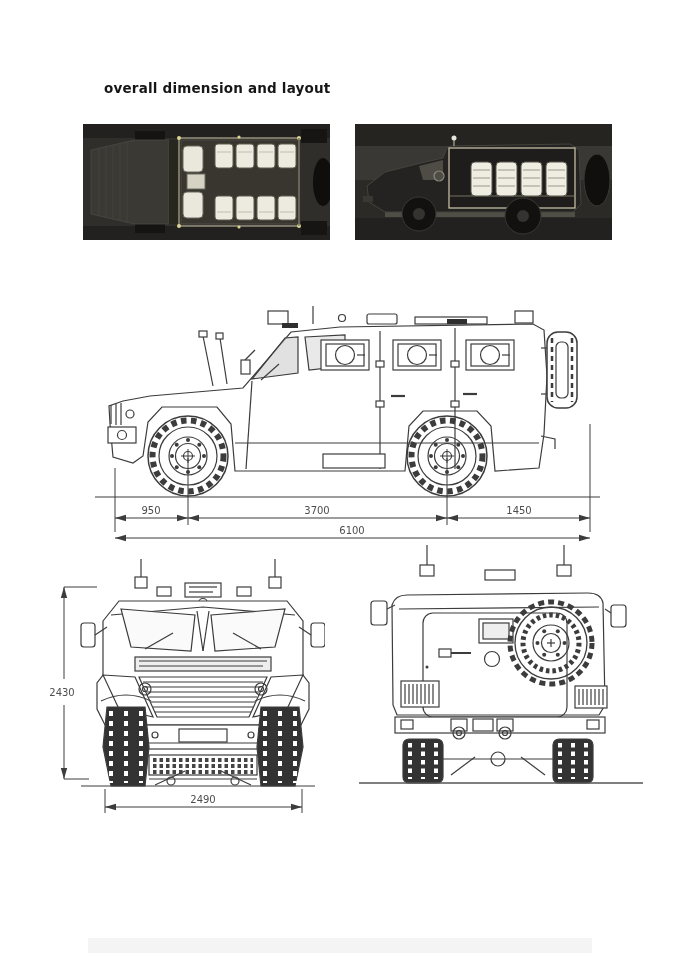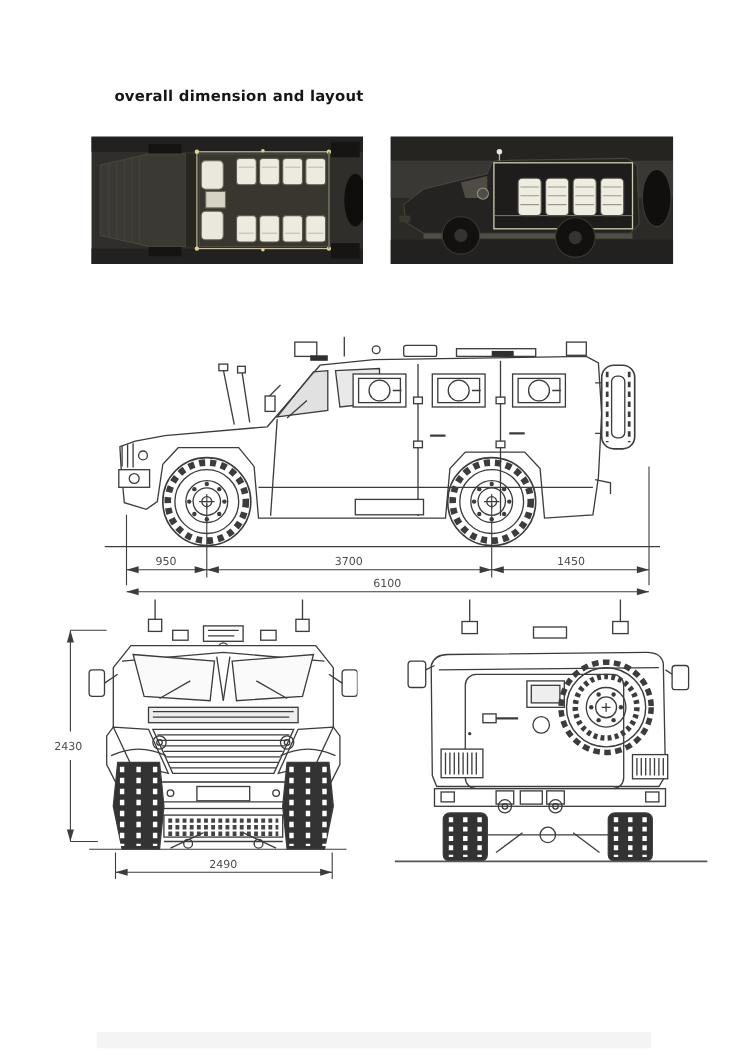--- a/index.html
+++ b/index.html
@@ -253,21 +253,21 @@
         <g fill="#4d4d4d" stroke="none" text-anchor="middle">
           <text class="dim" x="56" y="208">950</text>
           <text class="dim" x="222" y="208">3700</text>
           <text class="dim" x="424" y="208">1450</text>
           <text class="dim" x="257" y="228">6100</text>
         </g>
       </g>
     </svg>
   </div>
 
-  <div class="abs" style="left:45px;top:543px;width:280px;height:262px;">
+  <div class="abs" style="left:45px;top:557px;width:280px;height:262px;">
     <svg width="280" height="262" viewBox="0 0 280 262" fill="none" stroke="#3c3c3c" stroke-width="1.2">
       <g>
         <line x1="96" y1="2" x2="96" y2="20"></line>
           <rect x="90" y="20" width="12" height="11" fill="#fff"></rect>
         <line x1="230" y1="2" x2="230" y2="20"></line>
           <rect x="224" y="20" width="12" height="11" fill="#fff"></rect>
         <rect x="140" y="26" width="36" height="14" fill="#fff"></rect>
         <line x1="144" y1="30" x2="172" y2="30"></line>
           <line x1="144" y1="35" x2="168" y2="35"></line>
         <rect x="112" y="30" width="14" height="9" fill="#fff"></rect>

